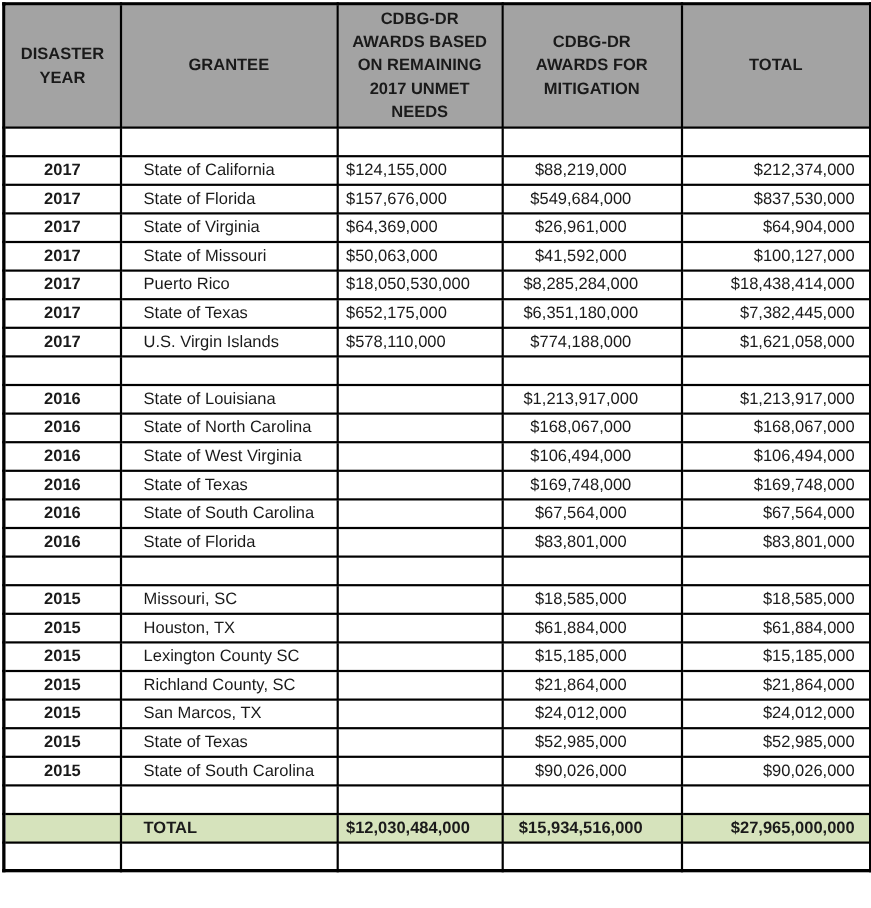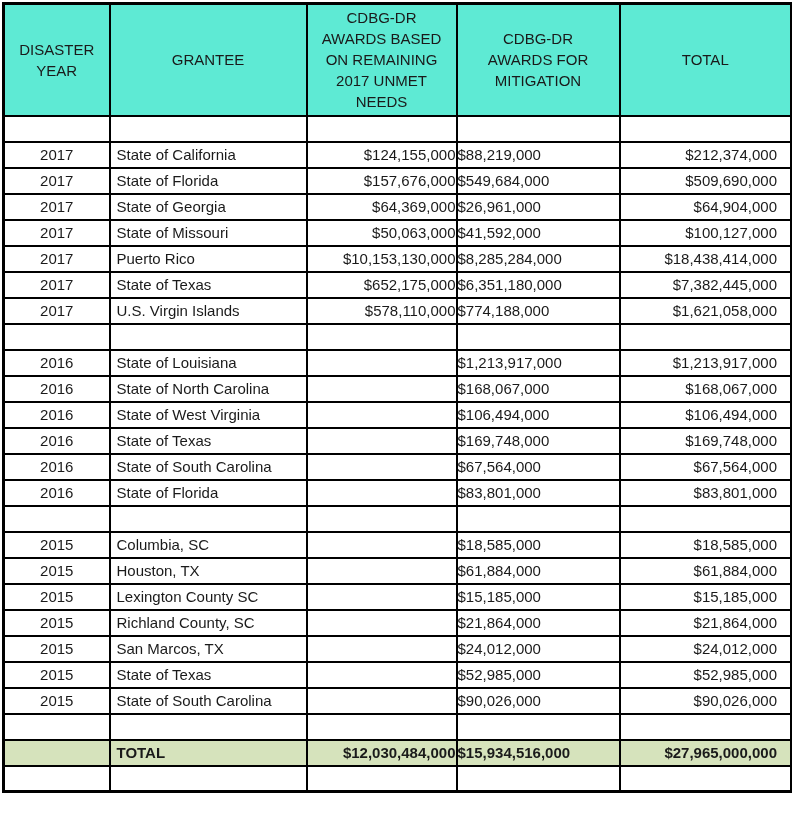--- a/index.html
+++ b/index.html
@@ -23,42 +23,42 @@
     width: 788px;
     border: 3px solid #000000;
   }
   .awards th, .awards td {
     border: 2px solid #000000;
     overflow: hidden;
     box-sizing: border-box;
     color: #1a1a1a;
   }
   .awards th {
-    background: #5eead4;
-    font-weight: normal;
+    background: #a3a3a3;
+    font-weight: bold;
     font-size: 15px;
     line-height: 21px;
     text-align: center;
     vertical-align: middle;
     height: 112px;
     white-space: pre-line;
     padding: 0 4px;
   }
   .awards td {
     height: 26px;
     font-size: 15px;
     vertical-align: middle;
     white-space: nowrap;
     padding: 0;
   }
   
-  td.c0 { text-align: center; font-weight: normal; }
-  td.c1 { text-align: left;  padding-left: 6px; }
-  td.c2 { text-align: right;  padding-left: 7px; }
-  td.c3 { text-align: left; padding-right: 20px; }
+  td.c0 { text-align: center; font-weight: bold; }
+  td.c1 { text-align: left;  padding-left: 20px; }
+  td.c2 { text-align: left;  padding-left: 7px; }
+  td.c3 { text-align: center; padding-right: 20px; }
   td.c4 { text-align: right; padding-right: 13px; }
   
   tr.total-row td {
     background: #d6e3bc;
     font-weight: bold;
   }
 </style>
 </head>
 <body>
 
@@ -100,40 +100,40 @@
           <td class="c1">State of California</td>
           <td class="c2">$124,155,000</td>
           <td class="c3">$88,219,000</td>
           <td class="c4">$212,374,000</td>
         </tr>
         <tr>
           <td class="c0">2017</td>
           <td class="c1">State of Florida</td>
           <td class="c2">$157,676,000</td>
           <td class="c3">$549,684,000</td>
-          <td class="c4">$509,690,000</td>
-        </tr>
-        <tr>
-          <td class="c0">2017</td>
-          <td class="c1">State of Georgia</td>
+          <td class="c4">$837,530,000</td>
+        </tr>
+        <tr>
+          <td class="c0">2017</td>
+          <td class="c1">State of Virginia</td>
           <td class="c2">$64,369,000</td>
           <td class="c3">$26,961,000</td>
           <td class="c4">$64,904,000</td>
         </tr>
         <tr>
           <td class="c0">2017</td>
           <td class="c1">State of Missouri</td>
           <td class="c2">$50,063,000</td>
           <td class="c3">$41,592,000</td>
           <td class="c4">$100,127,000</td>
         </tr>
         <tr>
           <td class="c0">2017</td>
           <td class="c1">Puerto Rico</td>
-          <td class="c2">$10,153,130,000</td>
+          <td class="c2">$18,050,530,000</td>
           <td class="c3">$8,285,284,000</td>
           <td class="c4">$18,438,414,000</td>
         </tr>
         <tr>
           <td class="c0">2017</td>
           <td class="c1">State of Texas</td>
           <td class="c2">$652,175,000</td>
           <td class="c3">$6,351,180,000</td>
           <td class="c4">$7,382,445,000</td>
         </tr>
@@ -195,21 +195,21 @@
         </tr>
         <tr>
           <td class="c0"></td>
           <td class="c1"></td>
           <td class="c2"></td>
           <td class="c3"></td>
           <td class="c4"></td>
         </tr>
         <tr>
           <td class="c0">2015</td>
-          <td class="c1">Columbia, SC</td>
+          <td class="c1">Missouri, SC</td>
           <td class="c2"></td>
           <td class="c3">$18,585,000</td>
           <td class="c4">$18,585,000</td>
         </tr>
         <tr>
           <td class="c0">2015</td>
           <td class="c1">Houston, TX</td>
           <td class="c2"></td>
           <td class="c3">$61,884,000</td>
           <td class="c4">$61,884,000</td>

